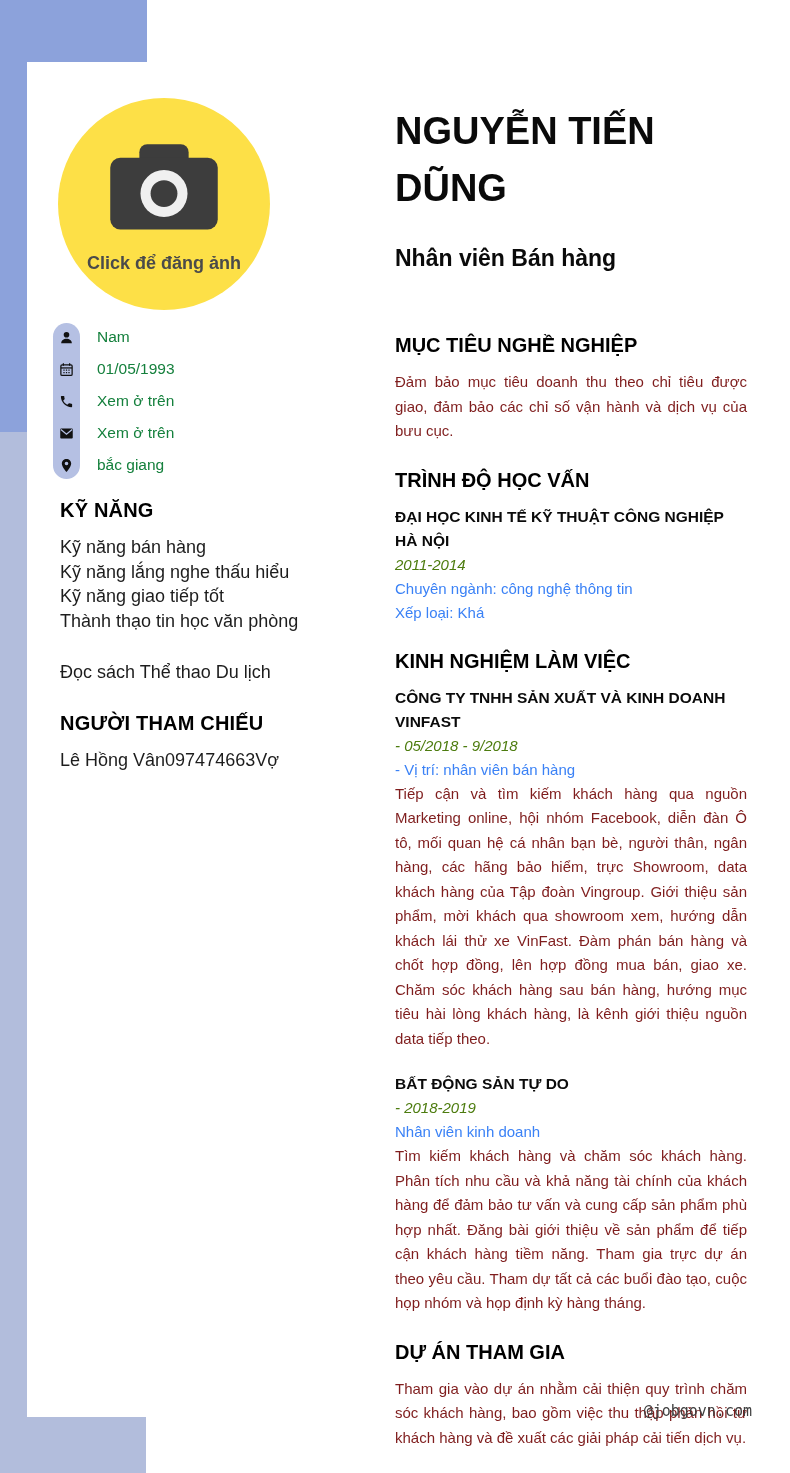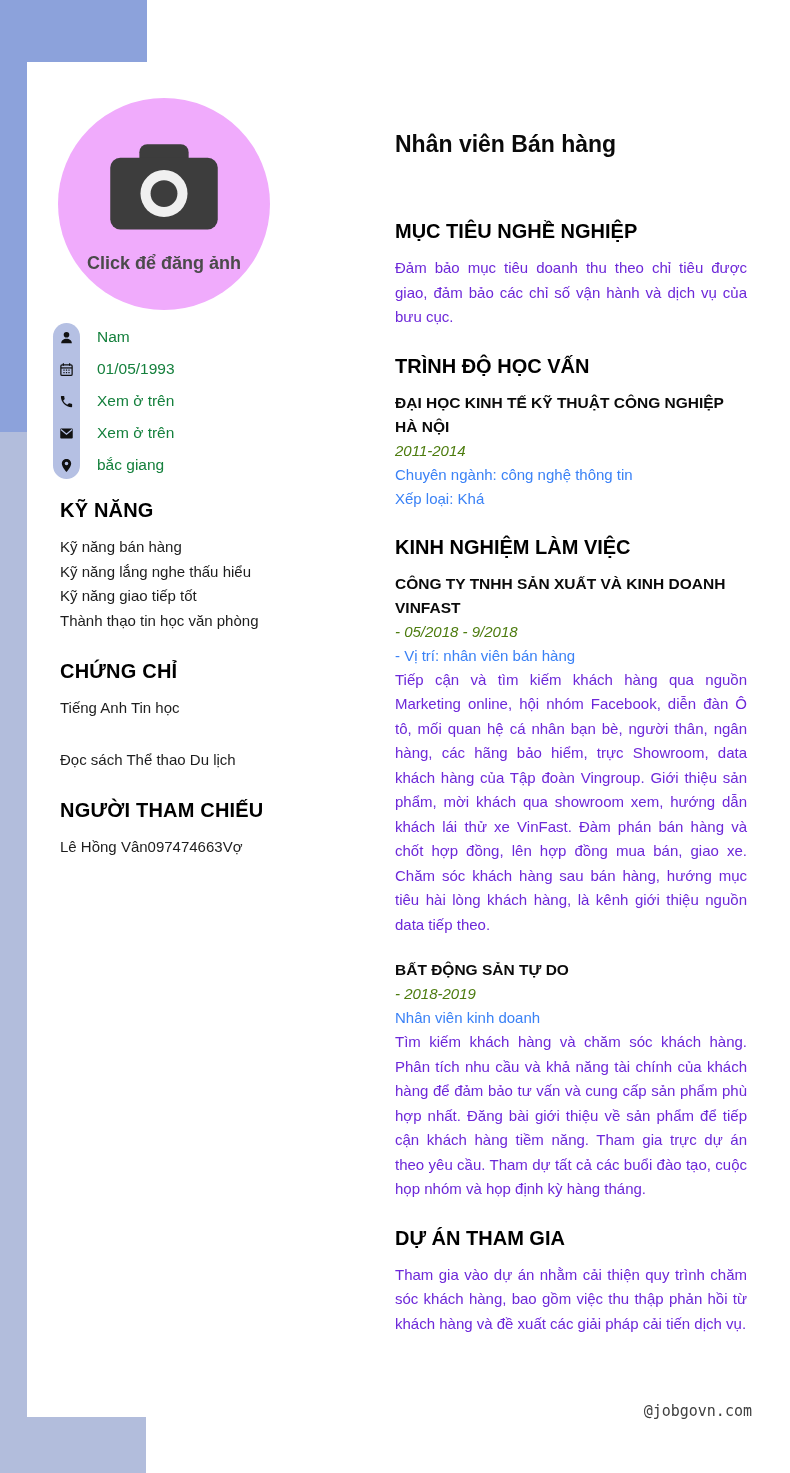--- a/index.html
+++ b/index.html
@@ -8,46 +8,46 @@
   .page { position:relative; width:790px; height:1473px; background:#fff; overflow:hidden; }
 
   
   .corner-top    { position:absolute; left:0; top:0;  width:147px; height:62px; }
   .bar-top       { position:absolute; left:0; top:0;  width:27px;  height:432px; }
   .bar-bottom    { position:absolute; left:0; top:432px; width:27px; height:1041px; }
   .corner-bottom { position:absolute; left:0; top:1417px; width:146px; height:56px; }
 
   
   .photo-circle { position:absolute; left:58px; top:98px; width:212px; height:212px;
-                  border-radius:50%; background:#f0abfc; cursor:pointer; }
+                  border-radius:50%; background:#fde047; cursor:pointer; }
   .photo-circle svg { position:absolute; left:50%; top:44px; transform:translateX(-50%); }
   .photo-label { position:absolute; left:0; right:0; bottom:36px; text-align:center;
                  font-size:18px; font-weight:600; color:#4a4a4a; }
 
   
   .contact { position:absolute; left:53px; top:321px; }
   .contact-strip { position:absolute; left:0; top:2px; width:27px; height:156px; border-radius:14px; }
   .contact-row { position:relative; height:32px; display:flex; align-items:center; }
   .contact-ic { width:27px; display:flex; justify-content:center; align-items:center; flex:none; }
   .contact-val { margin-left:17px; font-size:15.5px; color:#15803d; white-space:nowrap; }
 
   
   .leftcol { position:absolute; left:60px; top:499px; width:300px; }
   .side-h { font-size:20px; font-weight:700; color:#000; letter-spacing:.2px; margin-bottom:13px; }
   .side-sec { margin-bottom:27px; }
-  .side-item { font-size:15px; line-height:24.5px; color:#1d1d1d; }
+  .side-item { font-size:18px; line-height:24.5px; color:#1d1d1d; }
 
   
   .rightcol { position:absolute; left:395px; top:103px; width:352px; }
   .cv-name { font-size:38px; line-height:57px; font-weight:700; color:#0a0a0a; }
   .cv-title { font-size:23px; font-weight:700; color:#0a0a0a; margin-top:28px; }
   .main-sec { margin-top:25px; }
   .main-sec.first { margin-top:62px; }
   .main-h { font-size:20px; font-weight:700; color:#000; margin-bottom:13px; }
-  .body-txt { font-size:15px; line-height:24.5px; color:#6d28d9; text-align:justify; }
+  .body-txt { font-size:15px; line-height:24.5px; color:#7f1d1d; text-align:justify; }
   .sub-h { font-size:15.5px; font-weight:700; color:#0a0a0a; line-height:24px; }
   .period { font-size:15px; font-style:italic; color:#4d7c0f; line-height:24px; }
   .plain-line { font-size:15px; color:#3b82f6; line-height:24px; }
   .entry { margin-top:0; }
   .entry + .entry { margin-top:21px; }
 
   .footer-mark { position:absolute; right:38px; top:1402px;
                  font-family:"DejaVu Sans Mono","Liberation Mono",monospace;
                  font-size:15px; color:#404040; }
 </style>
@@ -122,33 +122,30 @@
 
   <div class="leftcol">
     <div class="side-sec">
       <div class="side-h">KỸ NĂNG</div>
       <div class="side-item">Kỹ năng bán hàng</div>
       <div class="side-item">Kỹ năng lắng nghe thấu hiểu</div>
       <div class="side-item">Kỹ năng giao tiếp tốt</div>
       <div class="side-item">Thành thạo tin học văn phòng</div>
     </div>
     <div class="side-sec">
-      <div class="side-h">CHỨNG CHỈ</div>
-      <div class="side-item">Tiếng Anh Tin học</div>
-    </div>
-    <div class="side-sec">
       <div class="side-item">Đọc sách Thể thao Du lịch</div>
     </div>
     <div class="side-sec">
       <div class="side-h">NGƯỜI THAM CHIẾU</div>
       <div class="side-item">Lê Hồng Vân097474663Vợ</div>
     </div>
   </div>
 
   <div class="rightcol">
+    <div class="cv-name">NGUYỄN TIẾN DŨNG</div>
     <div class="cv-title">Nhân viên Bán hàng</div>
 
     <div class="main-sec first">
       <div class="main-h">MỤC TIÊU NGHỀ NGHIỆP</div>
       <div class="body-txt">Đảm bảo mục tiêu doanh thu theo chỉ tiêu được giao, đảm bảo các chỉ số vận hành và dịch vụ của bưu cục.</div>
     </div>
 
     <div class="main-sec">
       <div class="main-h">TRÌNH ĐỘ HỌC VẤN</div>
       <div class="sub-h">ĐẠI HỌC KINH TẾ KỸ THUẬT CÔNG NGHIỆP HÀ NỘI</div>

